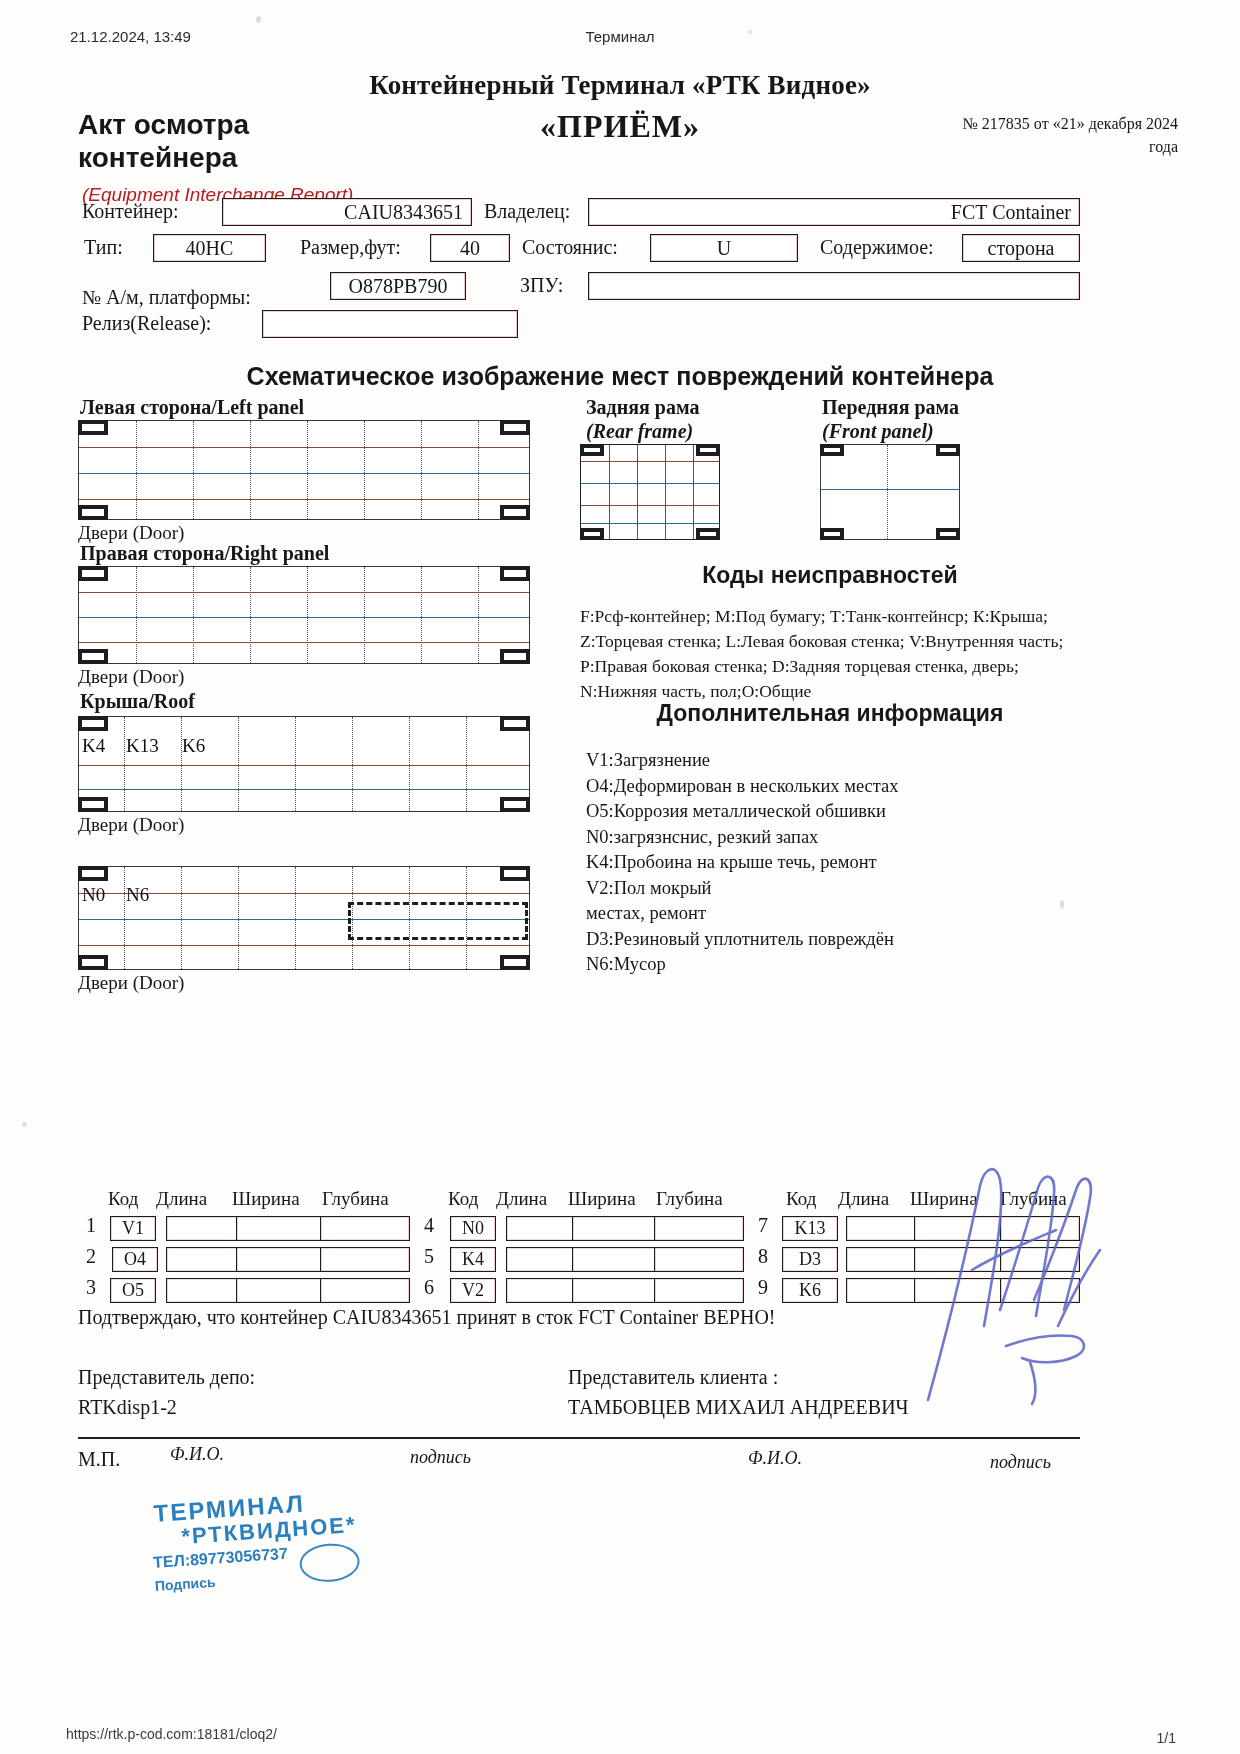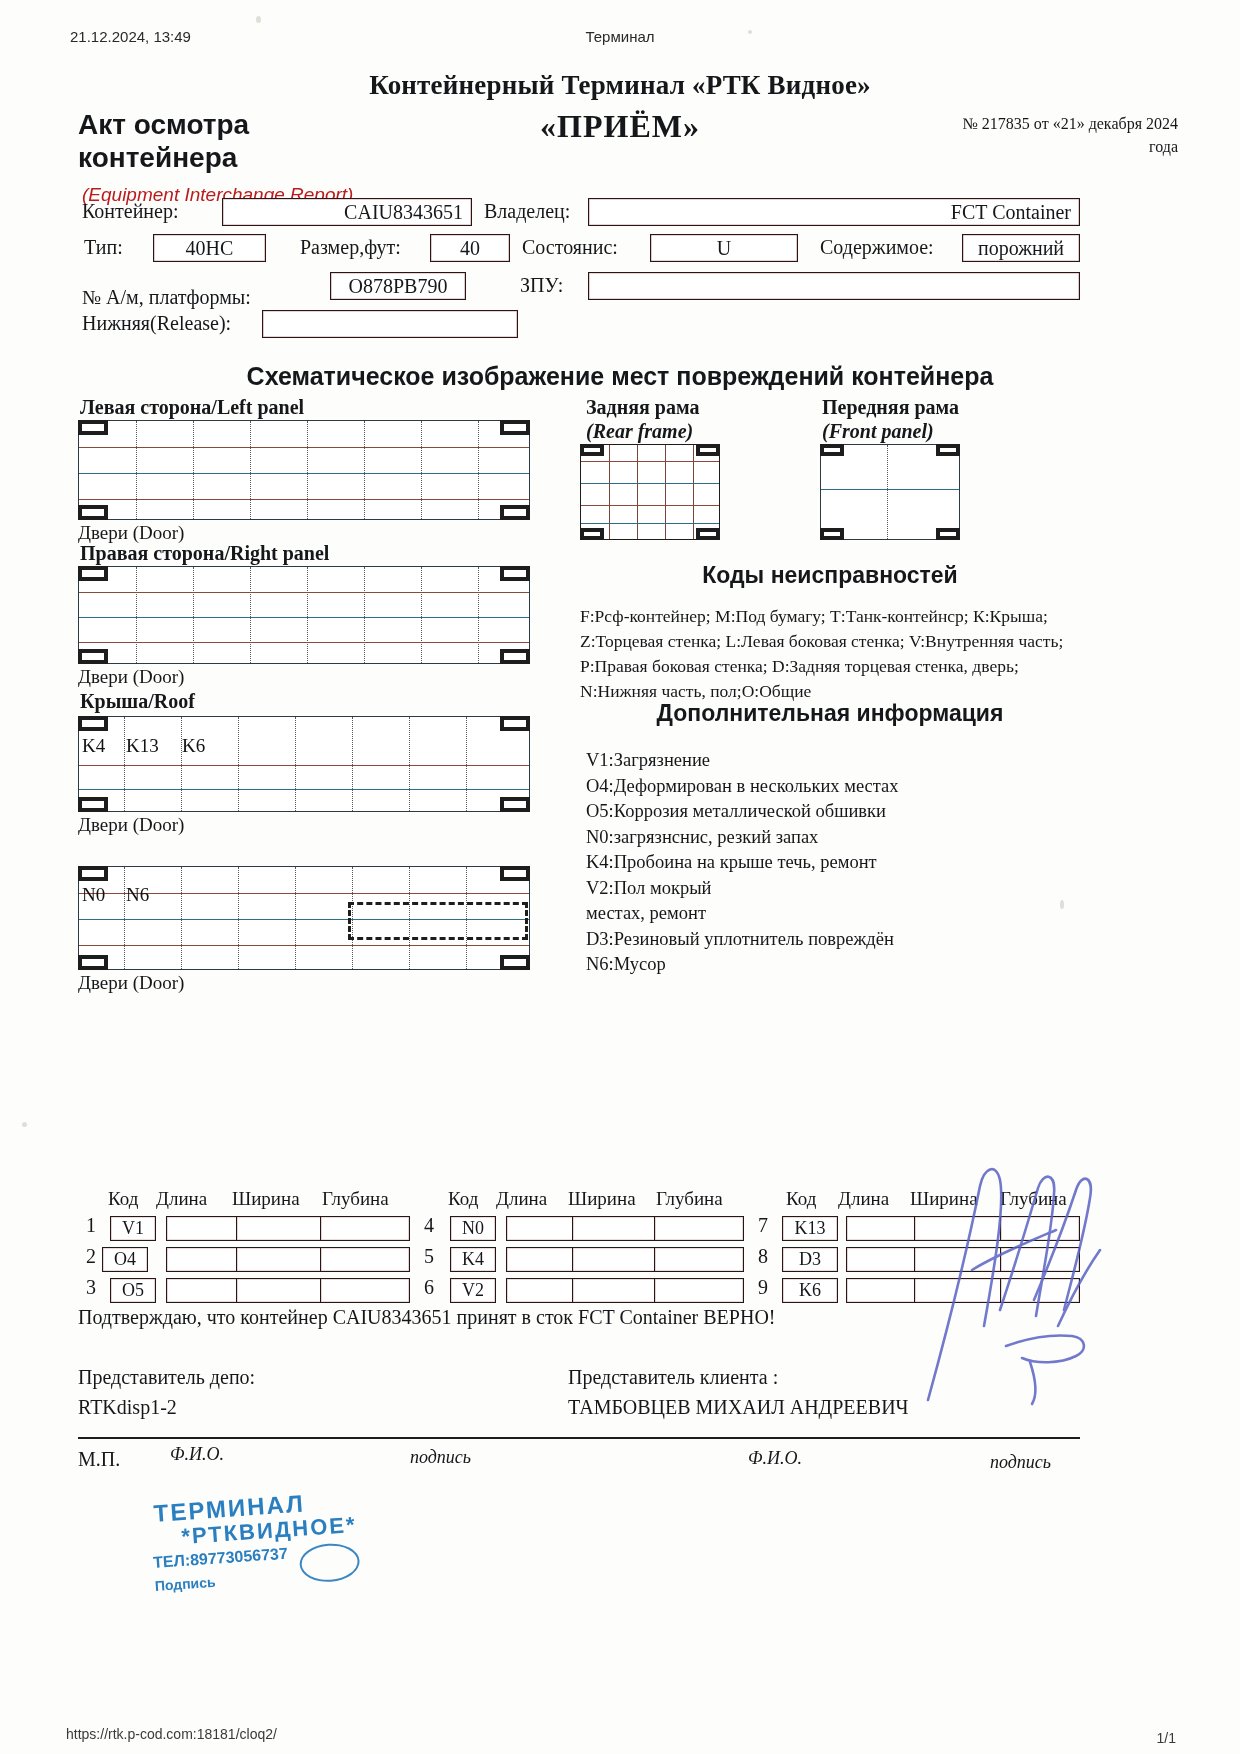--- a/index.html
+++ b/index.html
@@ -173,32 +173,32 @@
   </div>
 
   <div class="frow" style="top:234px;">
     <span class="lbl" style="left:84px;top:2px;">Тип:</span>
     <div class="fld center" style="left:153px;top:0;width:113px;">40HC</div>
     <span class="lbl" style="left:300px;top:2px;">Размер,фут:</span>
     <div class="fld center" style="left:430px;top:0;width:80px;">40</div>
     <span class="lbl" style="left:522px;top:2px;">Состоянис:</span>
     <div class="fld center" style="left:650px;top:0;width:148px;">U</div>
     <span class="lbl" style="left:820px;top:2px;">Содержимое:</span>
-    <div class="fld center" style="left:962px;top:0;width:118px;">порожний</div>
+    <div class="fld center" style="left:962px;top:0;width:118px;">сторона</div>
   </div>
 
   <div class="frow" style="top:272px;">
     <span class="lbl" style="left:82px;top:14px;">№ А/м, платформы:</span>
     <div class="fld center" style="left:330px;top:0;width:136px;">O878PB790</div>
     <span class="lbl" style="left:520px;top:2px;">ЗПУ:</span>
     <div class="fld" style="left:588px;top:0;width:492px;"></div>
   </div>
 
   <div class="frow" style="top:310px;">
-    <span class="lbl" style="left:82px;top:2px;">Нижняя(Release):</span>
+    <span class="lbl" style="left:82px;top:2px;">Релиз(Release):</span>
     <div class="fld" style="left:262px;top:0;width:256px;"></div>
   </div>
 
   <div class="schem-title">Схематическое изображение мест повреждений контейнера</div>
 
   <div class="panel-label" style="left:80px;top:396px;">Левая сторона/Left panel</div>
   <div class="grid" style="left:78px;top:420px;width:452px;height:100px;">
     <div class="vl" style="left:57px;"></div>
       <div class="vl" style="left:114px;"></div>
     <div class="vl" style="left:171px;"></div>
@@ -332,21 +332,21 @@
     <span class="ch" style="left:232px;top:1188px;">Ширина</span>
     <span class="ch" style="left:322px;top:1188px;">Глубина</span>
 
     <span class="idx" style="left:86px;top:1214px;">1</span>
     <div class="cbox code" style="left:110px;top:1216px;">V1</div>
     <div class="cbox dim" style="left:166px;top:1216px;"></div>
     <div class="cbox dim" style="left:236px;top:1216px;width:110px;"></div>
     <div class="cbox dim" style="left:320px;top:1216px;width:90px;"></div>
 
     <span class="idx" style="left:86px;top:1245px;">2</span>
-    <div class="cbox code" style="left:102px;top:1247px;">O4</div>
+    <div class="cbox code" style="left:112px;top:1247px;">O4</div>
     <div class="cbox dim" style="left:166px;top:1247px;"></div>
     <div class="cbox dim" style="left:236px;top:1247px;width:110px;"></div>
     <div class="cbox dim" style="left:320px;top:1247px;width:90px;"></div>
 
     <span class="idx" style="left:86px;top:1276px;">3</span>
     <div class="cbox code" style="left:110px;top:1278px;">O5</div>
     <div class="cbox dim" style="left:166px;top:1278px;"></div>
     <div class="cbox dim" style="left:236px;top:1278px;width:110px;"></div>
     <div class="cbox dim" style="left:320px;top:1278px;width:90px;"></div>
   </div>

